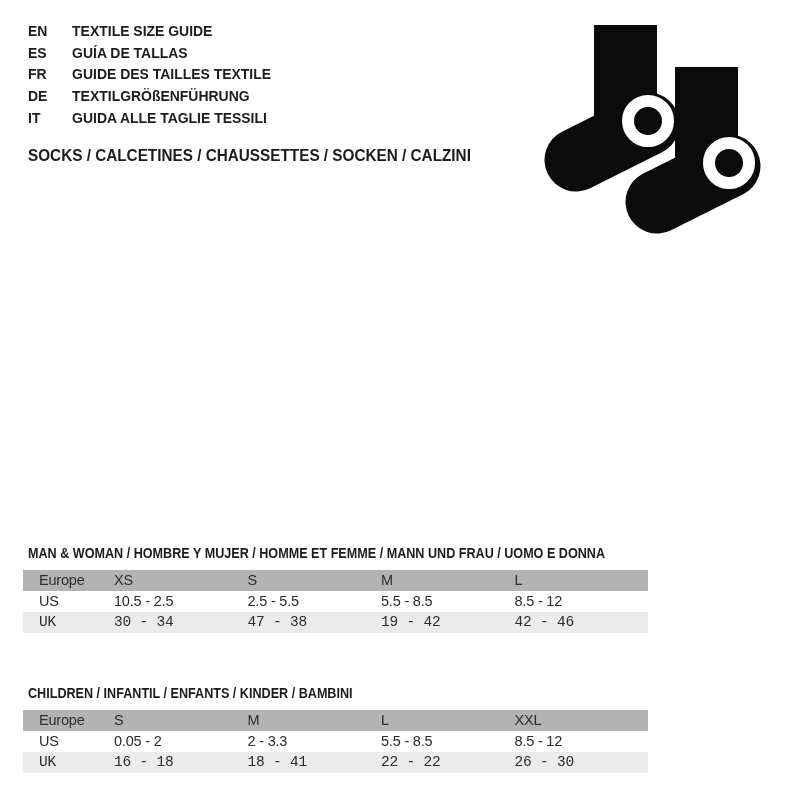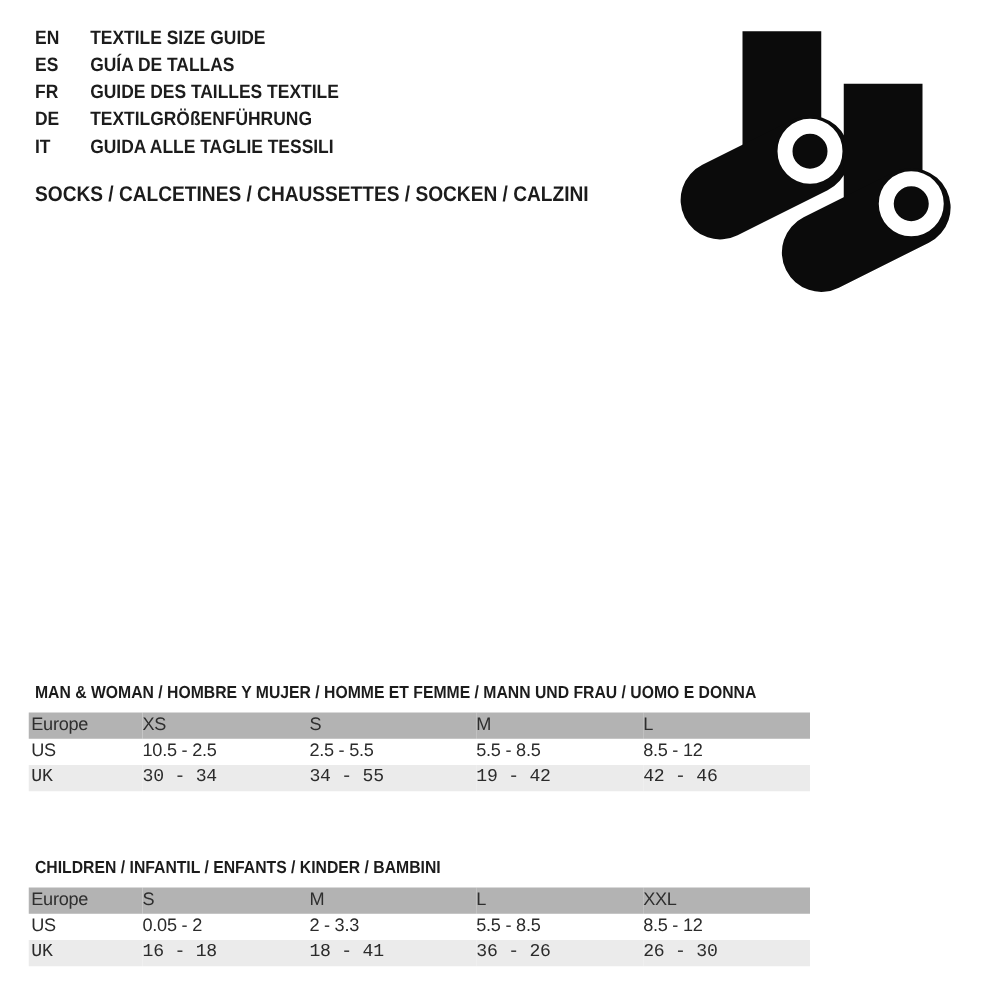--- a/index.html
+++ b/index.html
@@ -74,21 +74,21 @@
   .size-table th, .size-table td {
     padding: 0;
     height: 21px;
     line-height: 21px;
     font-weight: normal;
     text-align: left;
     letter-spacing: -0.2px;
   }
   .size-table th:first-child, .size-table td:first-child {
     text-align: left;
-    padding-left: 2px;
+    padding-left: 16px;
   }
   .size-table thead tr { background: var(--header-bg, #b3b3b3); color: #2e2e2e; }
   .size-table tbody tr.alt { background: var(--alt-bg, #ebebeb); font-family: Liberation Mono, monospace; }
 </style>
 </head>
 <body style="--page-bg: #ffffff; --text-color: #222222; --header-bg: #b3b3b3; --alt-bg: #ebebeb;">
 
 <div class="lang-list condense">
   <div class="lang-row">
     <span class="lang-code">EN</span>
@@ -149,21 +149,21 @@
       <tr>
         <td>US</td>
         <td>10.5 - 2.5</td>
         <td>2.5 - 5.5</td>
         <td>5.5 - 8.5</td>
         <td>8.5 - 12</td>
       </tr>
       <tr class="alt">
         <td>UK</td>
         <td>30 - 34</td>
-        <td>34 - 55</td>
+        <td>47 - 38</td>
         <td>19 - 42</td>
         <td>42 - 46</td>
       </tr>
     </tbody>
 </table>
 
 <div class="table-title t1 condense">CHILDREN / INFANTIL / ENFANTS / KINDER / BAMBINI</div>
 <table class="size-table t1">
   <colgroup>
     <col style="width:91px">
@@ -186,17 +186,17 @@
         <td>US</td>
         <td>0.05 - 2</td>
         <td>2 - 3.3</td>
         <td>5.5 - 8.5</td>
         <td>8.5 - 12</td>
       </tr>
       <tr class="alt">
         <td>UK</td>
         <td>16 - 18</td>
         <td>18 - 41</td>
-        <td>36 - 26</td>
+        <td>22 - 22</td>
         <td>26 - 30</td>
       </tr>
     </tbody>
 </table>
 
 </body></html>

